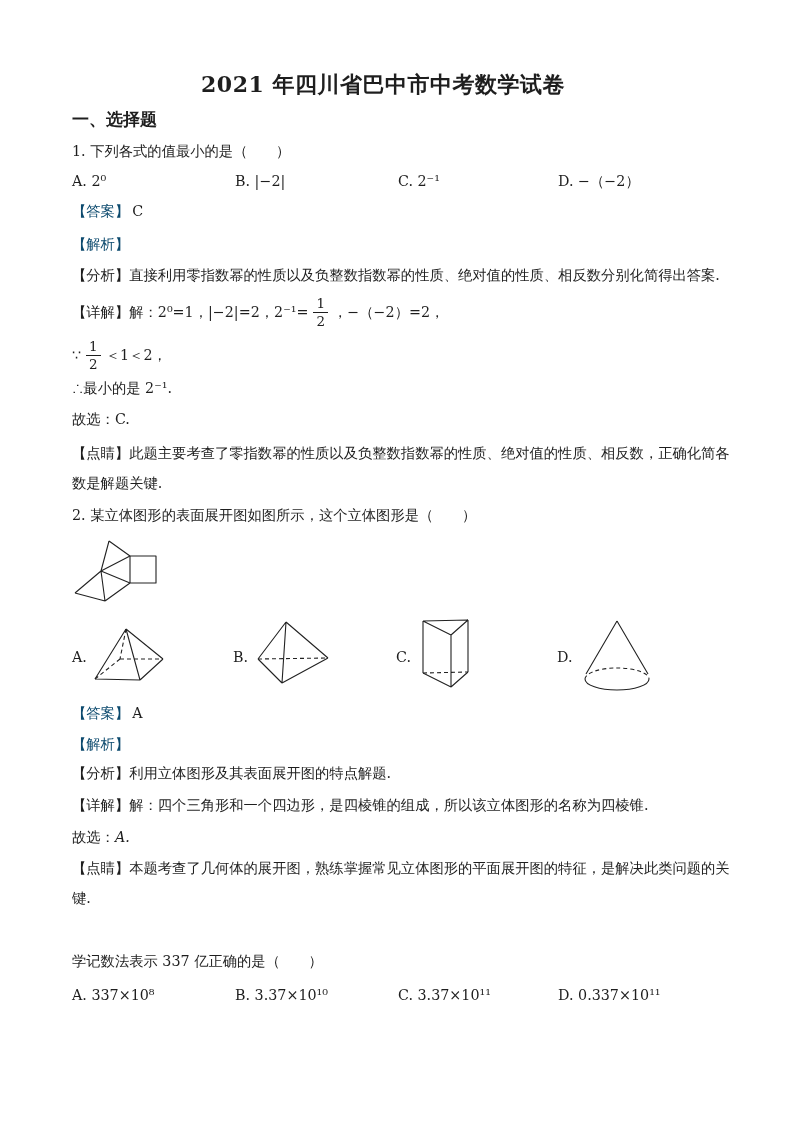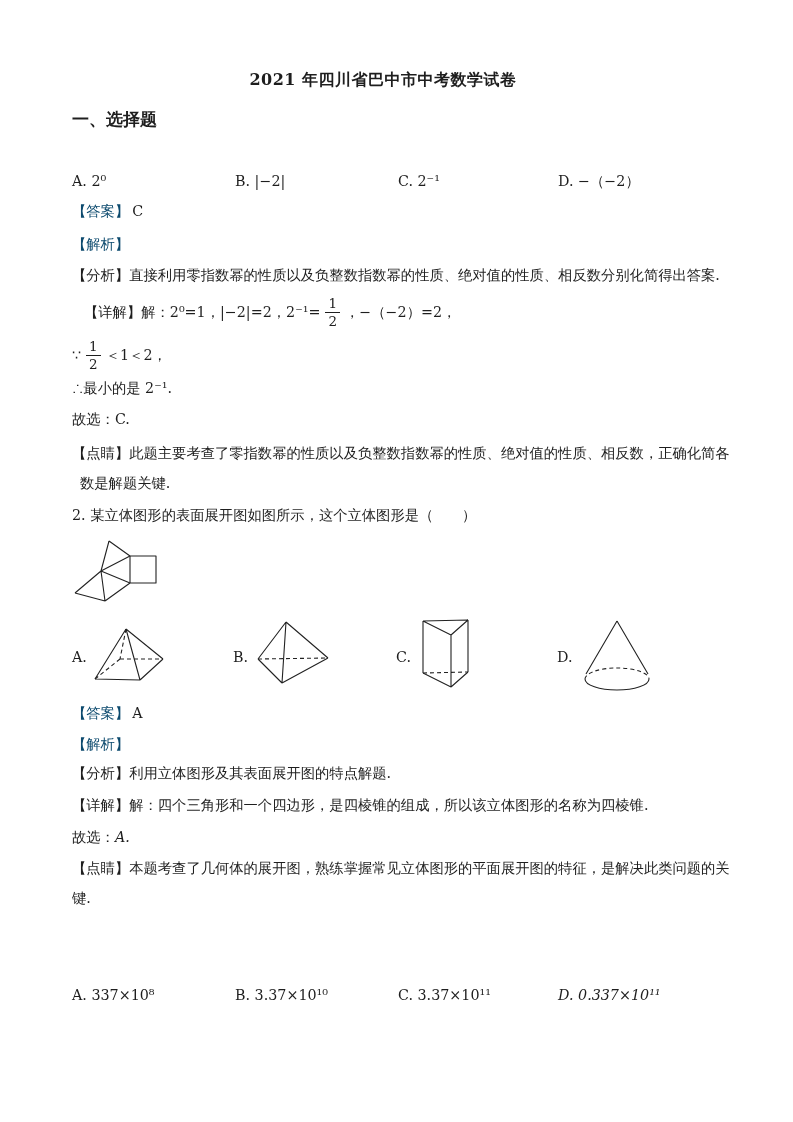--- a/index.html
+++ b/index.html
@@ -1,57 +1,58 @@
 <!DOCTYPE html>
 <html><head>
 <meta charset="utf-8">
 <style>
   html,body{margin:0;padding:0;background:#ffffff;}
   .page{position:relative;width:793px;height:1122px;background:#ffffff;
         font-family:"DejaVu Serif","Liberation Serif",serif;color:#1e1e1e;overflow:hidden;}
   .ln{position:absolute;font-size:14.3px;line-height:19px;white-space:nowrap;color:#1e1e1e;}
   .title{position:absolute;top:70px;left:0;width:766px;text-align:center;
-         font-size:16px;font-weight:bold;letter-spacing:.5px;}
+         font-size:22px;font-weight:bold;letter-spacing:.5px;}
   .sec{font-weight:bold;font-size:17px;}
   .accent{color:#0c4a6e;}
   .val{margin-left:3px;}
   .mathline{display:flex;align-items:center;height:42px;}
   .frac{display:inline-flex;flex-direction:column;align-items:center;margin:0 5px;
         font-size:13.5px;line-height:15px;}
   .frac .fnum{border-bottom:1px solid #1e1e1e;padding:0 3px 1px;}
   .frac .fden{padding-top:1px;}
   .it{font-style:italic;}
   svg.fig{position:absolute;}
 </style>
 </head>
 <body>
 
 <div class="page">
 
   <div class="title">2021 年四川省巴中市中考数学试卷</div>
 
   <div class="ln sec" style="top:110px;left:72px;text-align:center;">一、选择题</div>
 
+  <div class="ln" style="top:142px;left:72px;">1. 下列各式的值最小的是（　　）</div>
 
   <div class="ln" style="top:172px;left:72px;">A. 2⁰</div>
   <div class="ln" style="top:172px;left:235px;">B. |−2|</div>
   <div class="ln" style="top:172px;left:398px;">C. 2⁻¹</div>
   <div class="ln" style="top:172px;left:558px;">D. −（−2）</div>
 
   <div class="ln" style="top:202px;left:72px;">
     <span class="accent">【答案】</span><span class="val">C</span>
   </div>
 
   <div class="ln" style="top:235px;left:72px;">
     <span class="accent">【解析】</span>
   </div>
 
   <div class="ln" style="top:266px;left:72px;">【分析】直接利用零指数幂的性质以及负整数指数幂的性质、绝对值的性质、相反数分别化简得出答案.</div>
 
-  <div class="ln mathline" style="top:291px;left:84px;align-items:center;">
+  <div class="ln mathline" style="top:291px;left:72px;align-items:center;">
     <span>【详解】解：2⁰=1，|−2|=2，2⁻¹=</span>
     <span class="frac">
       <span class="fnum">1</span>
       <span class="fden">2</span>
     </span>
     <span>，−（−2）=2，</span>
   </div>
 
   <div class="ln mathline" style="top:334px;left:72px;">
     <span>∵</span>
@@ -62,21 +63,21 @@
     <span>＜1＜2，</span>
   </div>
 
   <div class="ln" style="top:379px;left:72px;">∴最小的是 2⁻¹.</div>
 
   <div class="ln" style="top:410px;left:72px;">
     <span>故选：</span><span>C.</span>
   </div>
 
   <div class="ln" style="top:444px;left:72px;">【点睛】此题主要考查了零指数幂的性质以及负整数指数幂的性质、绝对值的性质、相反数，正确化简各</div>
-  <div class="ln" style="top:474px;left:72px;margin-left:8px;">数是解题关键.</div>
+  <div class="ln" style="top:474px;left:72px;">数是解题关键.</div>
 
   <div class="ln" style="top:506px;left:72px;">2. 某立体图形的表面展开图如图所示，这个立体图形是（　　）</div>
 
   <svg class="fig" style="left:58px;top:530px;" width="120" height="85" viewBox="58 530 120 85">
     <g fill="none" stroke="#222222" stroke-width="1.1" stroke-linejoin="round">
       <rect x="130" y="556" width="26" height="27"></rect>
       <path d="M109,541 L130,556 M109,541 L101,571 M101,571 L130,556 M101,571 L130,583 M101,571 L105,601 M130,583 L105,601 M101,571 L75,593 M75,593 L105,601"></path>
     </g>
   </svg>
 
@@ -117,19 +118,20 @@
   <div class="ln" style="top:764px;left:72px;">【分析】利用立体图形及其表面展开图的特点解题.</div>
   <div class="ln" style="top:796px;left:72px;">【详解】解：四个三角形和一个四边形，是四棱锥的组成，所以该立体图形的名称为四棱锥.</div>
 
   <div class="ln" style="top:828px;left:72px;">
     <span>故选：</span><span class="it">A.</span>
   </div>
 
   <div class="ln" style="top:859px;left:72px;">【点睛】本题考查了几何体的展开图，熟练掌握常见立体图形的平面展开图的特征，是解决此类问题的关</div>
   <div class="ln" style="top:889px;left:72px;">键.</div>
 
+  <div class="ln" style="top:952px;left:72px;">学记数法表示 337 亿正确的是（　　）</div>
 
   <div class="ln" style="top:986px;left:72px;">A.  337×10⁸</div>
   <div class="ln" style="top:986px;left:235px;">B.  3.37×10¹⁰</div>
   <div class="ln" style="top:986px;left:398px;text-align:right;">C.  3.37×10¹¹</div>
-  <div class="ln" style="top:986px;left:558px;font-style:italic;">D.  0.337×10¹¹</div>
+  <div class="ln" style="top:986px;left:558px;">D.  0.337×10¹¹</div>
 
 </div>
 
 </body></html>

